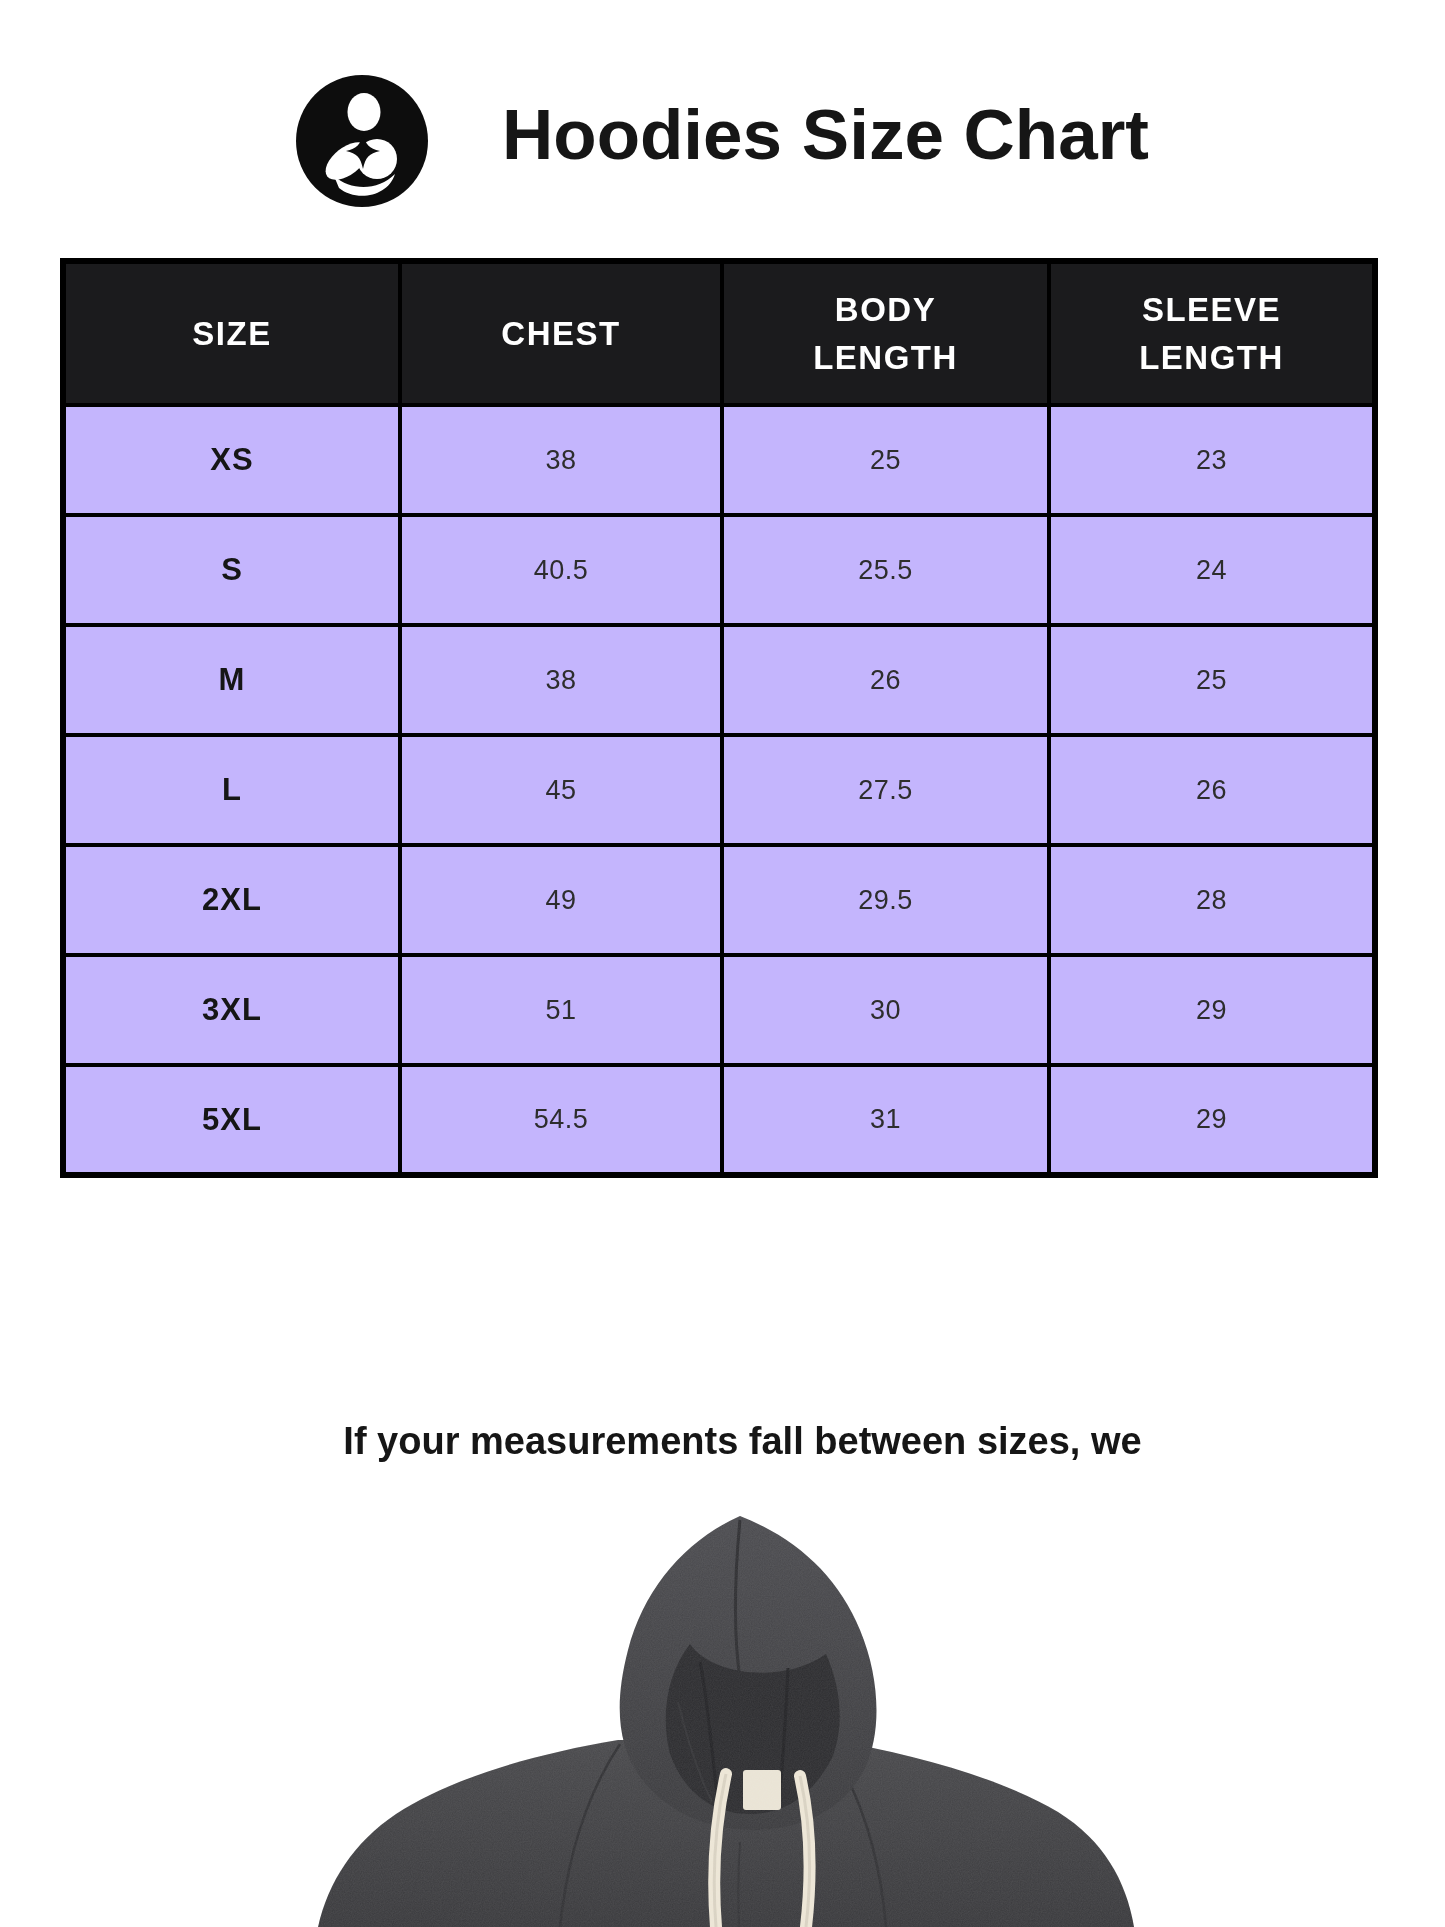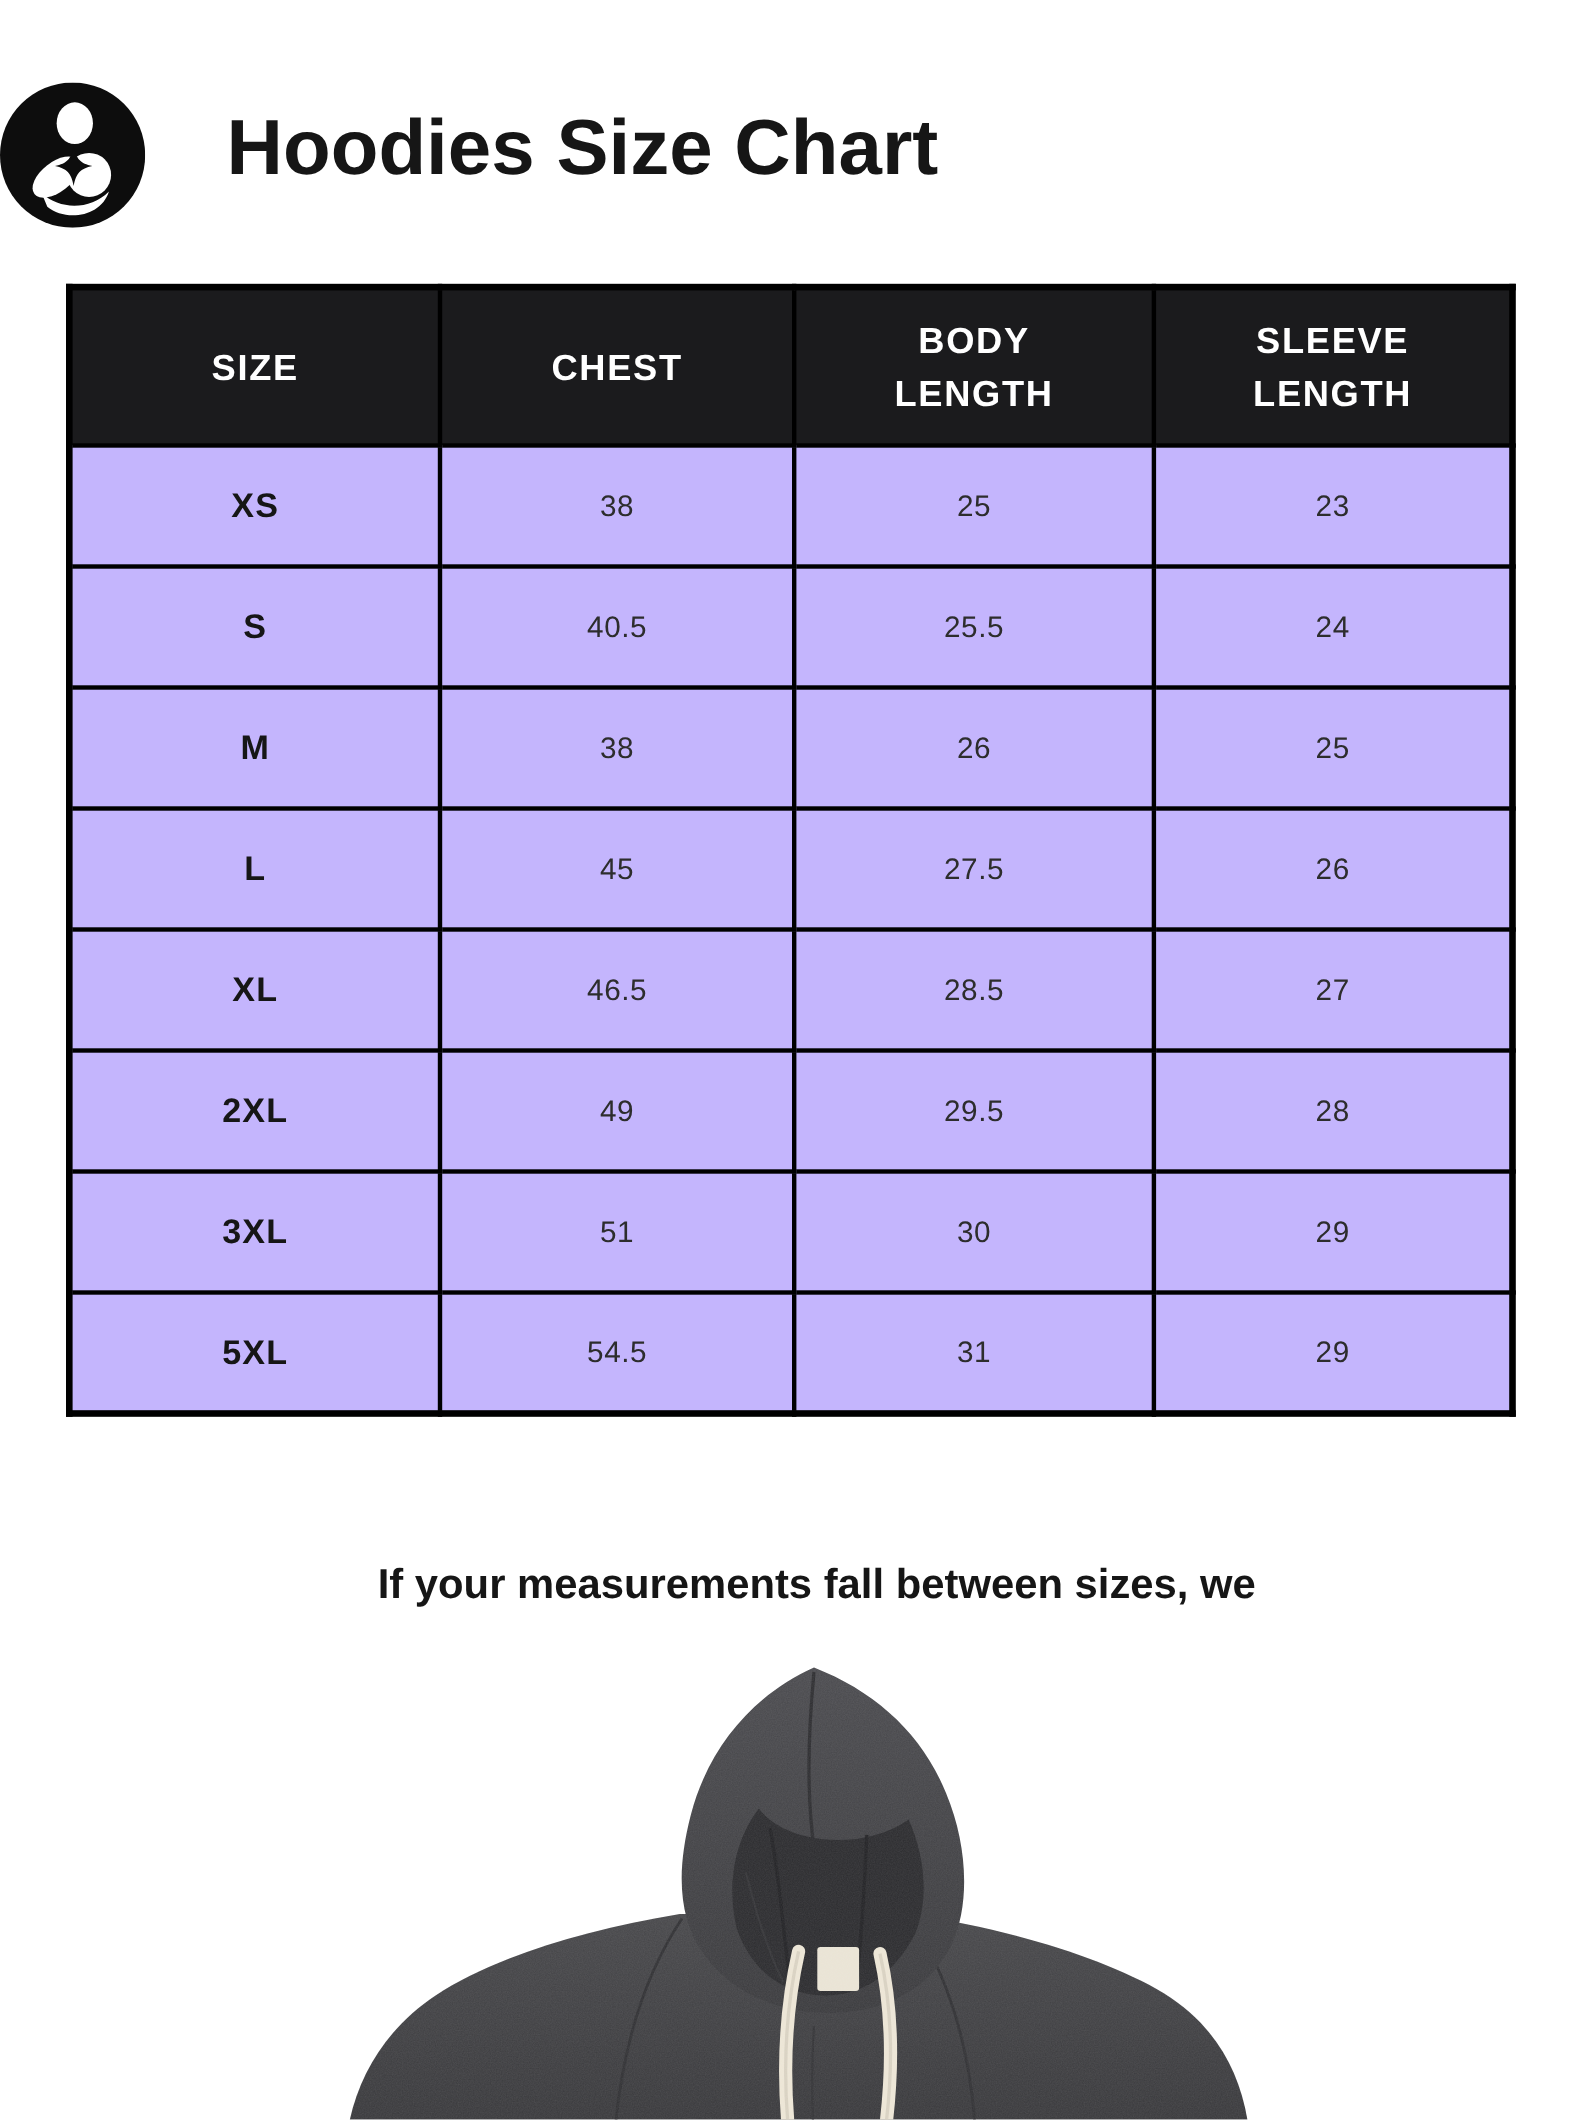--- a/index.html
+++ b/index.html
@@ -11,21 +11,21 @@
   }
   *{box-sizing:border-box;}
   html,body{margin:0;padding:0;}
   body{
     width:1445px;height:1927px;position:relative;overflow:hidden;
     background:#ffffff;font-family:"Liberation Sans",sans-serif;
   }
   
   .header-row{
     position:absolute;top:62px;left:0;width:100%;height:158px;
-    display:flex;align-items:center;gap:74px;
+    display:flex;justify-content:center;align-items:center;gap:74px;
   }
   .logo{width:132px;height:132px;flex:0 0 auto;}
   .logo svg{width:132px;height:132px;display:block;}
   h1.title{
     margin:0;margin-top:-14px;font-size:71px;font-weight:800;
     color:var(--title-text);letter-spacing:0px;white-space:nowrap;
   }
   
   table.size-chart{
     position:absolute;top:258px;left:60px;width:1318px;
@@ -112,26 +112,20 @@
         <td class="num-cell">26</td>
         <td class="num-cell">25</td>
       </tr>
       <tr>
         <td class="size-cell">L</td>
         <td class="num-cell">45</td>
         <td class="num-cell">27.5</td>
         <td class="num-cell">26</td>
       </tr>
       <tr>
-        <td class="size-cell">XL</td>
-        <td class="num-cell">46.5</td>
-        <td class="num-cell">28.5</td>
-        <td class="num-cell">27</td>
-      </tr>
-      <tr>
         <td class="size-cell">2XL</td>
         <td class="num-cell">49</td>
         <td class="num-cell">29.5</td>
         <td class="num-cell">28</td>
       </tr>
       <tr>
         <td class="size-cell">3XL</td>
         <td class="num-cell">51</td>
         <td class="num-cell">30</td>
         <td class="num-cell">29</td>

